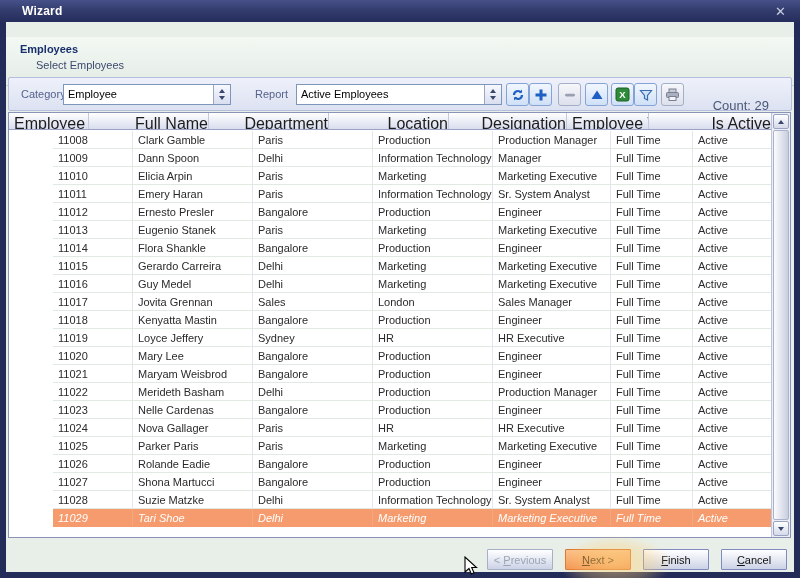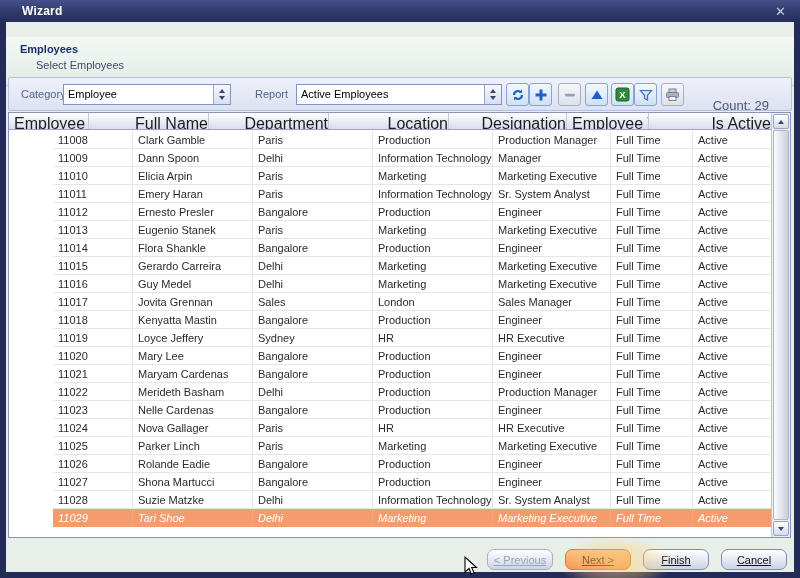--- a/index.html
+++ b/index.html
@@ -76,23 +76,23 @@
   .vscroll { position:absolute; top:0; right:0; width:19px; bottom:0; background:#eceef6;
     border-left:1px solid #c0c6da; }
   .sbtn { position:absolute; left:1px; right:1px; height:15px; border:1px solid #9aa3c4; border-radius:2px;
     background:linear-gradient(to bottom,#ffffff,#d5daea);
     display:flex; align-items:center; justify-content:center; }
   .sbtn.up { top:1px; } .sbtn.down { bottom:1px; }
   .sthumb { position:absolute; left:1px; right:1px; top:17px; bottom:17px;
     background:linear-gradient(to right,#fbfcfe,#c9cedf); border:1px solid #aab2cc; border-radius:2px; }
 
   
-  .btn { position:absolute; top:527px; width:66px; height:21px; border:1px solid #7f8ac0; border-radius:7px;
+  .btn { position:absolute; top:527px; width:66px; height:21px; border:1px solid #7f8ac0; border-radius:1px;
     background:linear-gradient(to bottom,#ffffff,#e3e7f2 55%,#ccd2e6);
-    font-size:11px; color:#111; text-align:center; padding-top:4px;text-decoration:underline; }
+    font-size:11px; color:#111; text-align:center; padding-top:4px; }
   .btn u { text-decoration:underline; }
   .btn.disabled { color:#9aa4b4; border-color:#a8b0c8; }
   .btn.highlight { background:linear-gradient(to bottom,#fbc18c,#f29055); border-color:#d8742e; color:#40280f; }
   .btn-prev { left:481px; } .btn-next { left:559px; } .btn-finish { left:637px; } .btn-cancel { left:715px; }
 
   .glow { position:absolute; left:553px; top:513px; width:112px; height:56px; pointer-events:none;
     background:radial-gradient(ellipse at center, rgba(253,211,120,0.55) 0%, rgba(253,205,110,0.30) 45%, rgba(253,205,110,0) 72%);
     z-index:3; }
   .cursor { position:absolute; left:457px; top:534px; z-index:5; pointer-events:none; }
 </style>
@@ -303,21 +303,21 @@
             <div class="tcell">11020</div>
             <div class="tcell">Mary Lee</div>
             <div class="tcell">Bangalore</div>
             <div class="tcell">Production</div>
             <div class="tcell">Engineer</div>
             <div class="tcell">Full Time</div>
             <div class="tcell">Active</div>
           </div>
           <div class="trow">
             <div class="tcell">11021</div>
-            <div class="tcell">Maryam Cardenas</div>
+            <div class="tcell">Maryam Weisbrod</div>
             <div class="tcell">Bangalore</div>
             <div class="tcell">Production</div>
             <div class="tcell">Engineer</div>
             <div class="tcell">Full Time</div>
             <div class="tcell">Active</div>
           </div>
           <div class="trow">
             <div class="tcell">11022</div>
             <div class="tcell">Merideth Basham</div>
             <div class="tcell">Delhi</div>
@@ -339,21 +339,21 @@
             <div class="tcell">11024</div>
             <div class="tcell">Nova Gallager</div>
             <div class="tcell">Paris</div>
             <div class="tcell">HR</div>
             <div class="tcell">HR Executive</div>
             <div class="tcell">Full Time</div>
             <div class="tcell">Active</div>
           </div>
           <div class="trow">
             <div class="tcell">11025</div>
-            <div class="tcell">Parker Linch</div>
+            <div class="tcell">Parker Paris</div>
             <div class="tcell">Paris</div>
             <div class="tcell">Marketing</div>
             <div class="tcell">Marketing Executive</div>
             <div class="tcell">Full Time</div>
             <div class="tcell">Active</div>
           </div>
           <div class="trow">
             <div class="tcell">11026</div>
             <div class="tcell">Rolande Eadie</div>
             <div class="tcell">Bangalore</div>

